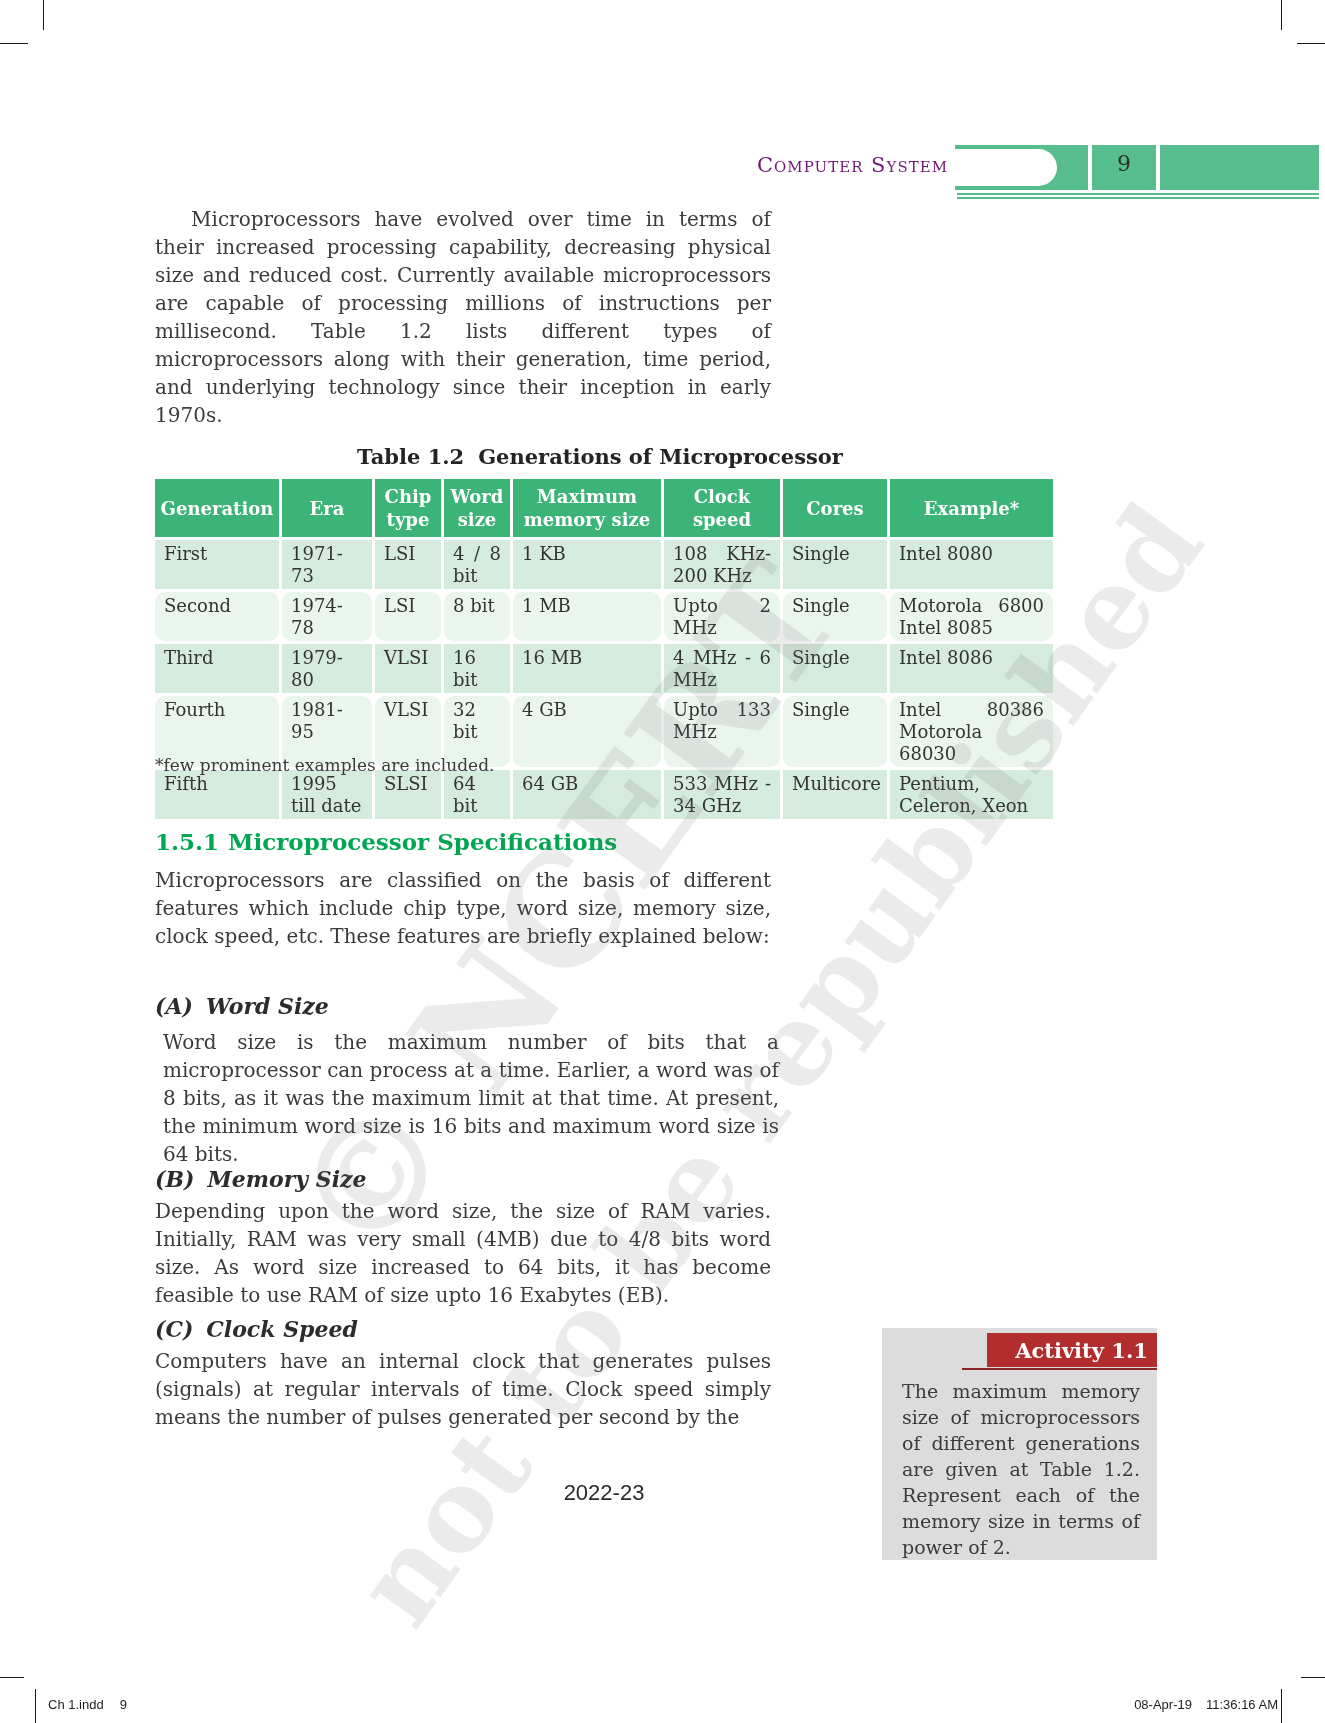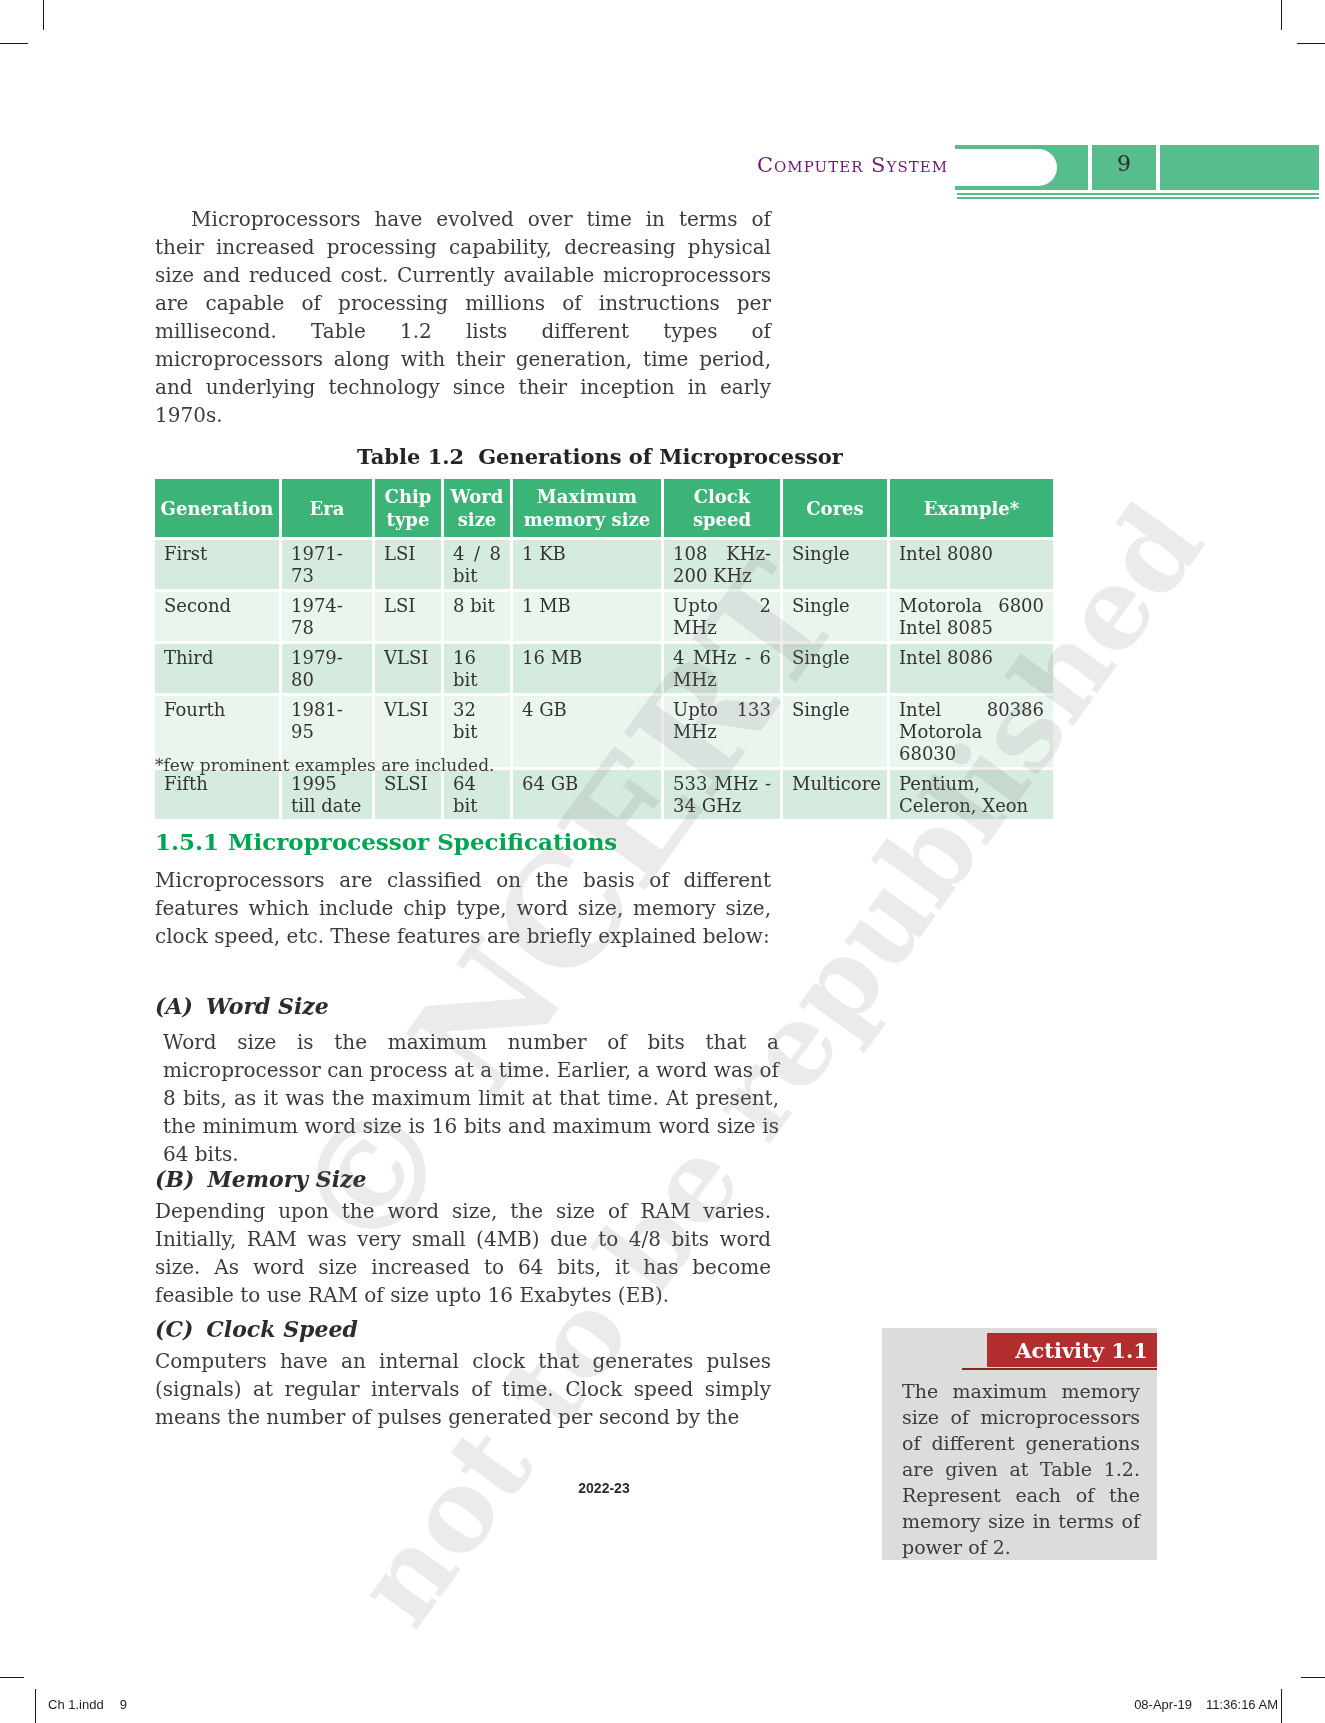--- a/index.html
+++ b/index.html
@@ -63,21 +63,21 @@
   .hcell {
     background:#3cb377; color:#ffffff; font-weight:bold;
     display:flex; align-items:center; justify-content:center; text-align:center;
     line-height:23px; padding:2px 4px;
   }
   .cell {
     padding:3px 9px 2px 9px; line-height:22px; color:#333333;
     text-align:justify;
   }
   .row-dark  > .cell { background:#d5ebdd; }
-  .row-light > .cell { background:#eaf5ee; }
+  .row-light > .cell { background:#eaf5ee;border-radius:10px; }
   .table-footnote {
     position:absolute; top:755px; left:155px;
     font-size:17px; color:#3b3b3b;
   }
 
   
   .section-heading {
     position:absolute; left:155px; top:828px;
     font-size:23px; font-weight:bold; color:#00a651;
   }
@@ -107,21 +107,21 @@
     background:#8f2424;
   }
   .activity-text {
     position:absolute; left:902px; top:1378px; width:238px;
     font-size:19px; line-height:26px; text-align:justify; color:#3b3b3b;
   }
 
   
   .edition-footer {
     position:absolute; top:1480px; left:155px; width:898px; text-align:center;
-    font-family:"Liberation Sans", sans-serif; font-size:14px; color:#2b2b2b;font-weight:bold;
+    font-family:"Liberation Sans", sans-serif; font-size:22px; color:#2b2b2b;
   }
   .print-left {
     position:absolute; left:48px; top:1697px;
     font-family:"Liberation Sans", sans-serif; font-size:13px; color:#1f1f1f;
   }
   .print-left .pfile { margin-right:16px; }
   .print-right {
     position:absolute; right:47px; top:1697px;
     font-family:"Liberation Sans", sans-serif; font-size:13px; color:#1f1f1f;
   }

